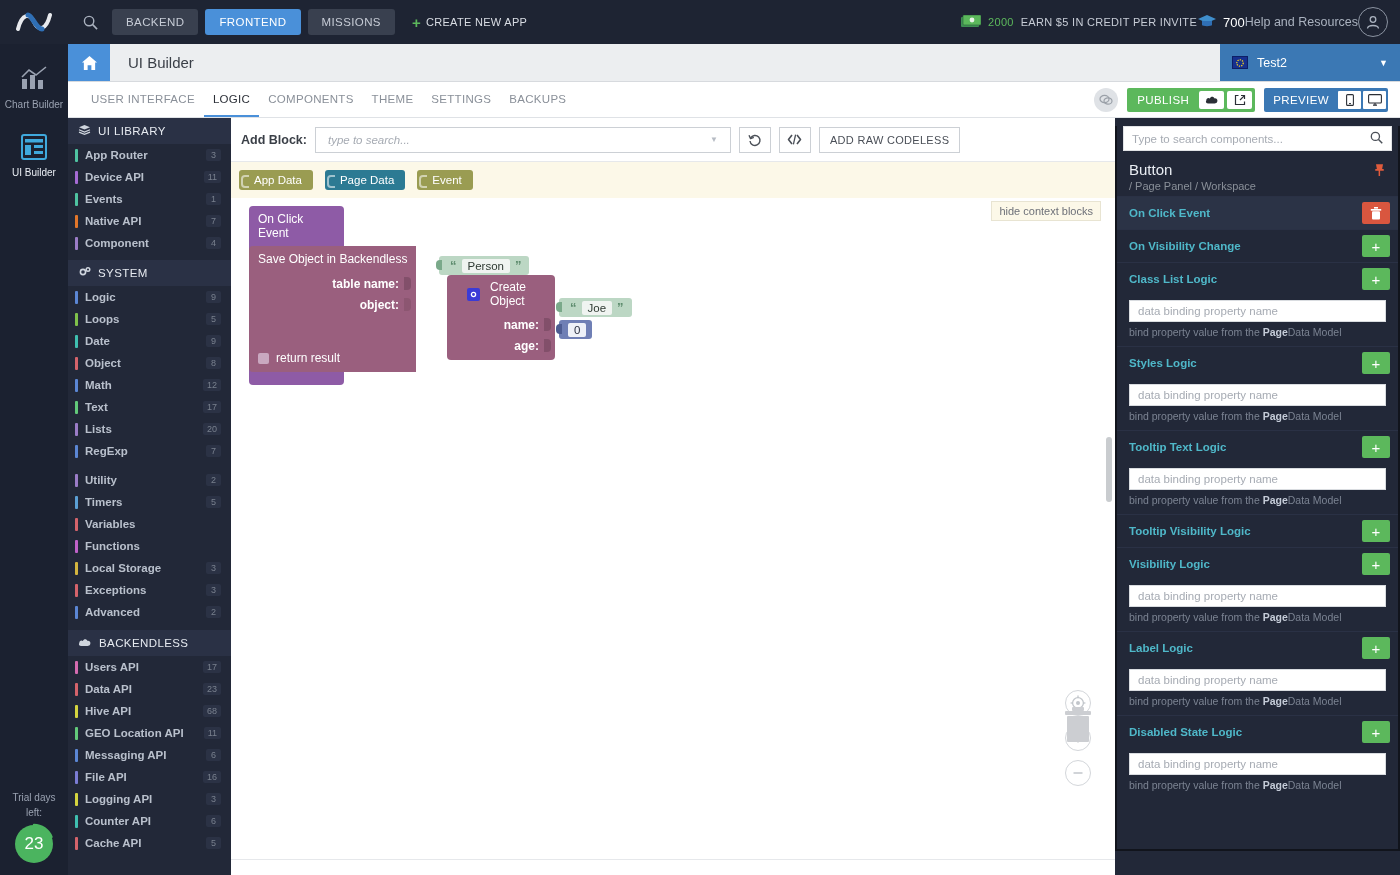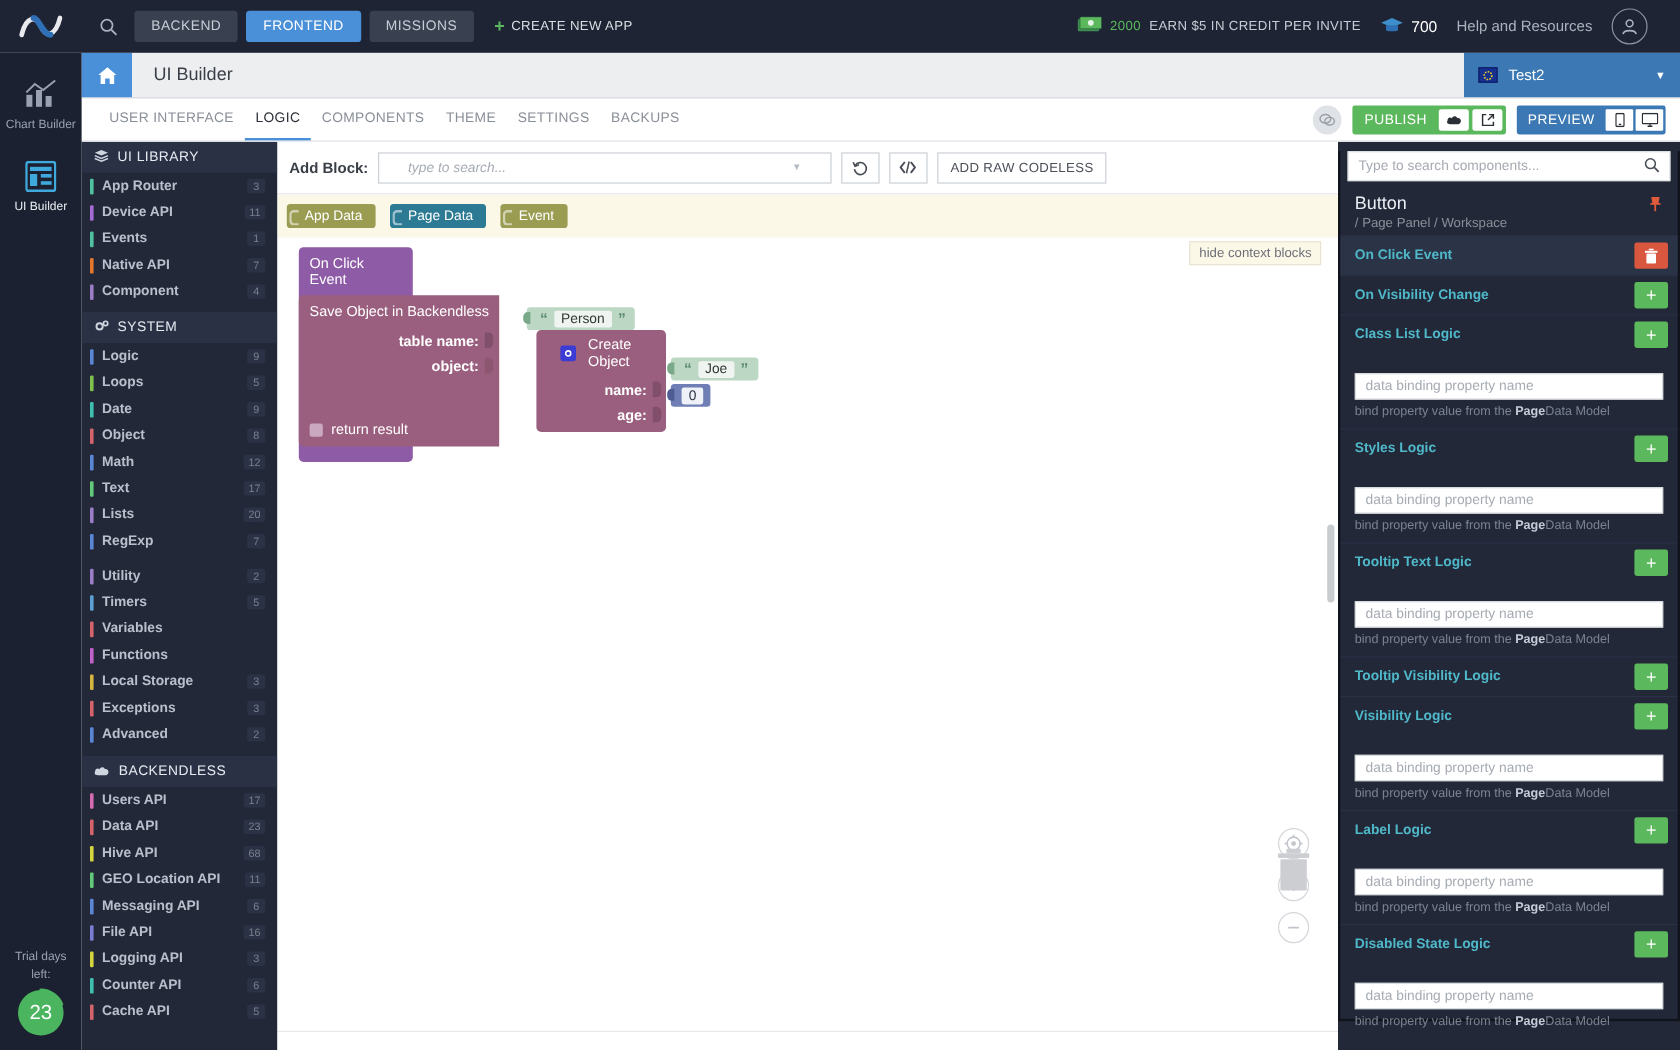--- a/index.html
+++ b/index.html
@@ -25,21 +25,21 @@
     display: flex; align-items: center; justify-content: center;
     font-size: 11.5px; letter-spacing: .4px; color: #c7ccd6; background: #39404f;
     cursor: pointer; white-space: nowrap;
   }
   .top-tab.active { background: #4a90d9; color: #fff; }
   .create-app {
     display:flex; align-items:center; gap:5px; margin-left: 10px;
     color:#d9dde4; font-size:11px; letter-spacing:.3px; cursor:pointer; white-space:nowrap;
   }
   .create-app .plus { color:#5cb85c; font-size:15px; font-weight:bold; line-height:1; }
-  .top-right { margin-left:auto; display:flex; align-items:center; gap:16px; padding-right:27px; }
+  .top-right { margin-left:auto; display:flex; align-items:center; padding-right:12px; }
   .credit { display:flex; align-items:center; gap:7px; font-size:11px; letter-spacing:.3px; cursor:pointer; }
   .credit .num { color:#5cb85c; }
   .credit .txt { color:#c7ccd6; }
   .points { display:flex; align-items:center; gap:6px; color:#ffffff; font-size:13px; cursor:pointer; }
   .help { color:#aab2bf; font-size:12.5px; cursor:pointer; white-space:nowrap; }
   .avatar-btn { width:30px; height:30px; border-radius:50%; border:1.5px solid #8b93a1; display:flex; align-items:center; justify-content:center; cursor:pointer; }
 
   
   .rail {
     position: absolute; top: 44px; left: 0; width: 68px; height: 831px;
@@ -115,22 +115,22 @@
   .lib-sep { height:7px; }
 
   
   .ctr-toolbar {
     position:absolute; top:118px; left:231px; width:884px; height:44px;
     background:#fff; display:flex; align-items:center; padding:0 10px; gap:8px; z-index:15;
     border-bottom:1px solid #e6e8eb;
   }
   .addblock-lbl { font-size:12.5px; color:#3a3f47; font-weight:bold; }
   .addblock-input {
-    width:378px; height:26px; border:1px solid #ccd0d5; background:#fff;
-    display:flex; align-items:center; padding:0 24px; position:relative;
+    width:416px; height:26px; border:1px solid #ccd0d5; background:#fff;
+    display:flex; align-items:center; padding:0 12px; position:relative;
   }
   .addblock-input .ph { font-size:11.5px; color:#a6abb3; font-style:italic; flex:1; }
   .addblock-input .car { color:#b7bcc4; font-size:8px; }
   .tb-btn { width:32px; height:26px; border:1px solid #ccd0d5; background:#fff; display:flex; align-items:center; justify-content:center; cursor:pointer; }
   .tb-text {
     height:26px; border:1px solid #ccd0d5; background:#fff; display:flex; align-items:center;
     padding:0 10px; font-size:11px; letter-spacing:.3px; color:#4a4f57; cursor:pointer; white-space:nowrap;
   }
 
   
@@ -237,21 +237,21 @@
   .h-row {
     display:flex; align-items:center; justify-content:space-between;
     padding:0 8px 0 12px; height:33px; border-top:1px solid #2a3145;
   }
   .h-row.sel { background:#2b3346; }
   .h-title { font-size:11.5px; color:#4fb8c9; font-weight:bold; cursor:pointer; }
   .h-btn { width:28px; height:22px; border-radius:2px; display:flex; align-items:center; justify-content:center; cursor:pointer; }
   .h-btn.add { background:#5cb85c; color:#fff; font-size:15px; line-height:1; }
   .h-btn.del { background:#d9563f; }
   .bind-input {
-    margin:16px 12px 0; height:22px; background:#fff; border:1px solid #d9dce0;
+    margin:5px 12px 0; height:22px; background:#fff; border:1px solid #d9dce0;
     display:flex; align-items:center; padding:0 8px;
   }
   .bind-input .ph { font-size:11.5px; color:#a6abb3; }
   .bind-note { margin:4px 12px 8px; font-size:10.5px; color:#7b8392; }
   .bind-note b { color:#c5ccd8; }
 </style>
 </head>
 <body>
 
 <div class="app">

